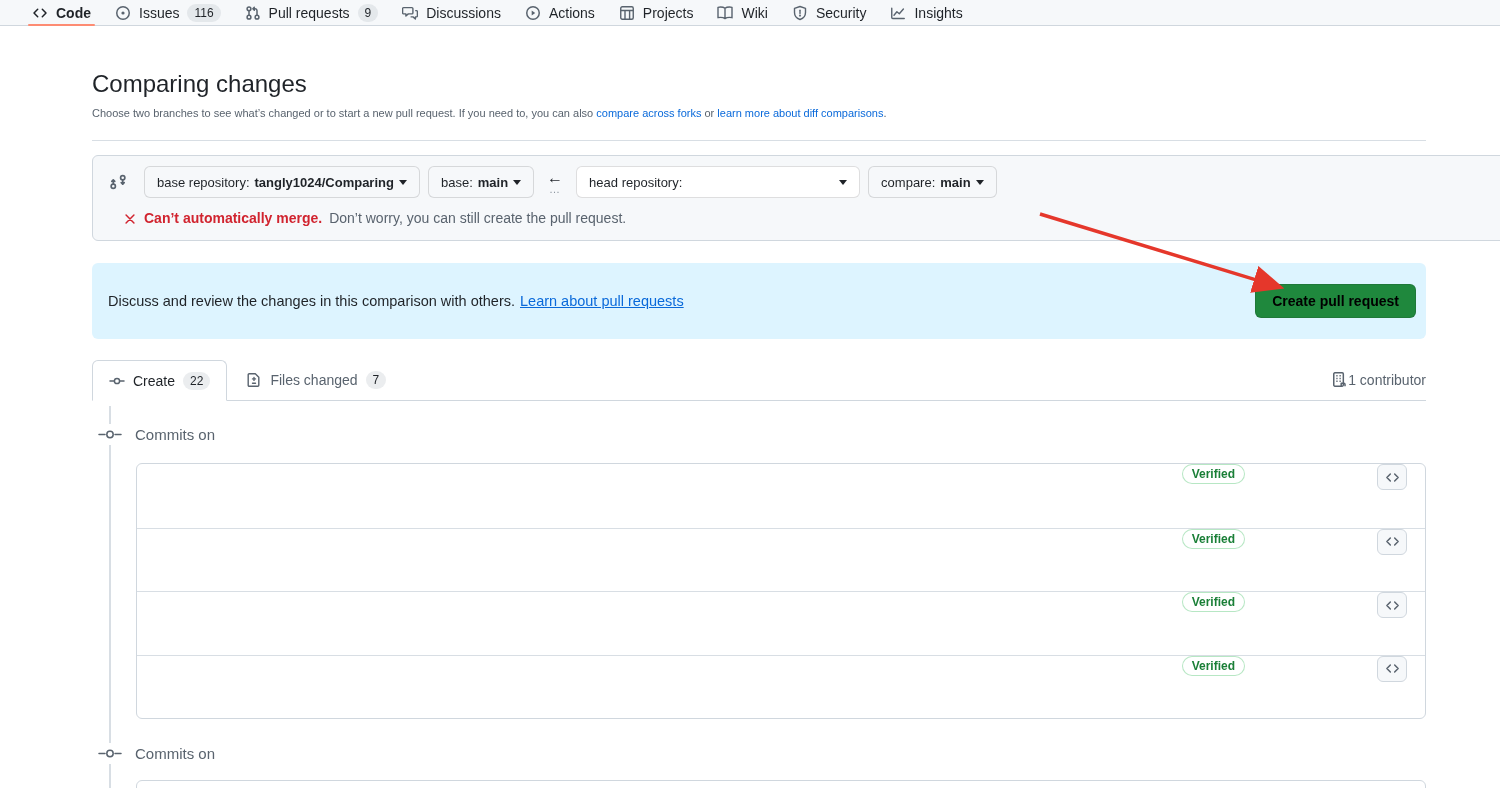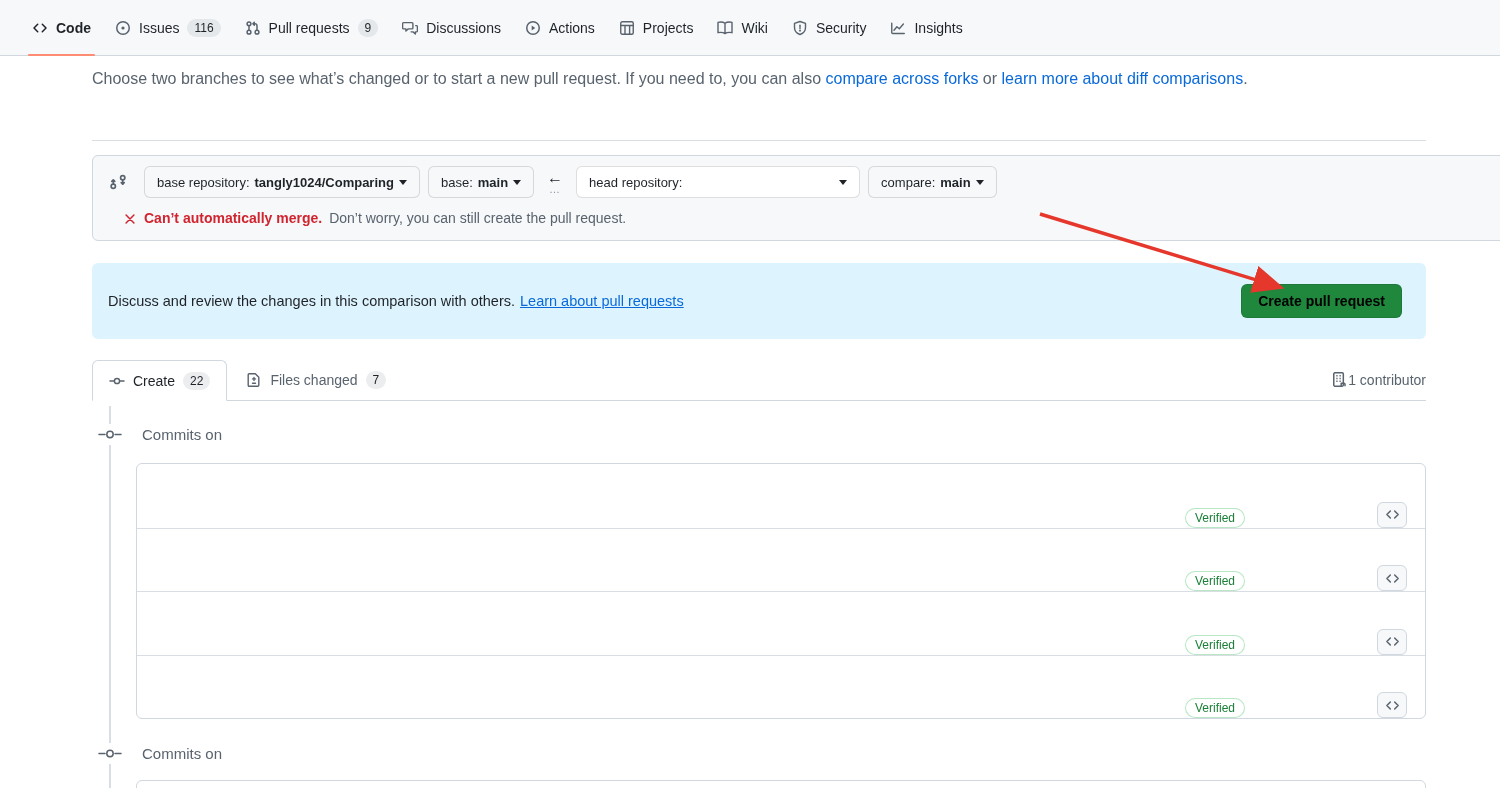--- a/index.html
+++ b/index.html
@@ -1,37 +1,37 @@
 <!DOCTYPE html>
 <html><head>
 <meta charset="utf-8">
 <style>
   * { margin:0; padding:0; box-sizing:border-box; }
   html,body { width:1500px; height:788px; overflow:hidden; background:#fff;
     font-family:"Liberation Sans", sans-serif; color:#1f2328; }
   body { position:relative; }
 
   
-  .nav { position:absolute; top:0; left:0; width:1500px; height:56px; background:#f6f8fa;
+  .nav { position:absolute; top:0; left:0; width:1500px; height:26px; background:#f6f8fa;
     border-bottom:1px solid #d0d7de; display:flex; align-items:center; padding:0 24px; gap:8px; }
   .nav-item { display:flex; align-items:center; gap:8px; padding:0 8px; height:100%;
     position:relative; font-size:14px; color:#1f2328; cursor:pointer; }
   .nav-item .nav-label { line-height:40px; }
   .nav-item.active .nav-label { font-weight:700; }
   .nav-item.active::after { content:""; position:absolute; left:4px; right:4px; bottom:-1px;
     height:2px; background:#fd8c73; border-radius:3px; }
   .counter { background:rgba(175,184,193,0.25); border-radius:2em; font-size:12px;
     line-height:18px; padding:0 7px; color:#1f2328; font-weight:500; }
   .ic { display:inline-flex; }
   .ic svg { display:block; }
 
   
   .page-head { position:absolute; left:92px; top:70px; width:1334px; }
   .page-title { font-size:24px; font-weight:400; color:#1f2328; margin-bottom:9px; }
-  .subtitle { font-size:16px; color:#59636e; }
+  .subtitle { font-size:11px; color:#59636e; }
   .subtitle a { color:#0969da; text-decoration:none; cursor:pointer; }
   .head-hr { position:absolute; left:92px; top:140px; width:1334px; height:1px; background:#d8dee4; }
 
   
   .compare-box { position:absolute; left:92px; top:155px; width:1488px; height:86px;
     background:#f6f8fa; border:1px solid #d0d7de; border-radius:6px; padding:10px 16px; }
   .cmp-row1 { display:flex; align-items:center; gap:8px; }
   .cmp-icon { margin-right:9px; display:inline-flex; }
   .select-btn { display:flex; align-items:center; gap:5px; height:32px; padding:0 12px;
     background:#f6f8fa; border:1px solid rgba(31,35,40,0.15); border-radius:6px;
@@ -44,51 +44,51 @@
     color:#1f2328; }
   .range-sep .arrow-ch { font-size:16px; line-height:14px; }
   .range-sep .dots { color:#8c959f; font-size:11px; line-height:8px; letter-spacing:1px; }
   .cmp-row2 { display:flex; align-items:flex-end; gap:7px; margin-top:12px; padding-left:14px;
     font-size:14px; color:#59636e; }
   .cmp-row2 b { color:#d1242f; font-weight:700; }
 
   
   .banner { position:absolute; left:92px; top:263px; width:1334px; height:76px;
     background:#ddf4ff; border-radius:6px; display:flex; align-items:center;
-    padding:0 24px 0 16px; font-size:14.5px; color:#1f2328; }
+    padding:0 10px 0 16px; font-size:14.5px; color:#1f2328; }
   .banner a { color:#0969da; text-decoration:underline; margin-left:5px; cursor:pointer; }
   .banner .spacer { flex:1; }
   .create-pr-btn { background:#1f883d; color:#000000; font-weight:700; font-size:14px;
     border:1px solid rgba(31,35,40,0.15); border-radius:6px; height:34px; padding:0 16px;
     cursor:pointer; font-family:inherit; }
 
   
   .tabnav { position:absolute; left:92px; top:360px; width:1334px; height:41px;
     display:flex; align-items:flex-end; border-bottom:1px solid #d0d7de; }
   .tab { display:flex; align-items:center; gap:8px; padding:0 16px; height:41px;
     font-size:14px; color:#59636e; cursor:pointer; border:1px solid transparent; }
   .tab.active { background:#fff; border:1px solid #d0d7de; border-bottom-color:#fff;
     border-radius:6px 6px 0 0; color:#1f2328; margin-bottom:-1px; }
   .tab.files { margin-left:2px; }
   .tab-right { margin-left:auto; display:flex; align-items:center; gap:0;
     color:#59636e; font-size:14px; height:41px; }
 
   
   .timeline { position:absolute; left:109px; top:406px; width:2px; height:382px; background:#d8dee4; }
-  .group-head { position:absolute; left:98px; display:flex; align-items:center; gap:20px;
+  .group-head { position:absolute; left:98px; display:flex; align-items:center; gap:13px;
     font-size:15px; color:#59636e; }
   .group-head .commit-dot { background:#fff; padding:3px 0; display:inline-flex; }
   #group1 { top:424px; } #group2 { top:743px; }
 
   .commit-list { position:absolute; left:136px; width:1290px; background:#fff;
     border:1px solid #d0d7de; border-radius:6px; overflow:hidden; }
   #list1 { top:463px; height:256px; }
   #list2 { top:780px; height:30px; border-radius:6px 6px 0 0; }
-  .commit-row { height:63.5px; border-top:1px solid #d8dee4; display:flex; align-items:flex-end;
-    justify-content:flex-end; padding-right:18px; }
+  .commit-row { height:63.5px; border-top:1px solid #d8dee4; display:flex; align-items:flex-start;
+    justify-content:flex-end; padding-right:18px;font-weight:bold; }
   .commit-row:first-child { border-top:none; }
   .verified-badge { color:#1a7f37; font-size:12px; line-height:18px;
     border:1px solid rgba(74,194,107,0.4); border-radius:2em; padding:0 9px; background:#fff;
     cursor:pointer; }
   .sha-spacer { width:132px; }
   .code-btn { width:30px; height:26px; display:flex; align-items:center; justify-content:center;
     background:#f6f8fa; border:1px solid #d0d7de; border-radius:6px; cursor:pointer; }
 
   
   .arrow-overlay { position:absolute; left:0; top:0; pointer-events:none; }
@@ -177,20 +177,21 @@
         <svg width="16" height="16" viewBox="0 0 16 16" fill="none" stroke="#59636e" stroke-width="1.4" stroke-linecap="round" stroke-linejoin="round">
           <path d="M1.75 3.2v9.3c0 .55.45 1 1 1h11.5"></path>
           <path d="M4 10.3 6.9 6.8l2.4 1.9L13.4 4"></path>
         </svg>
       </span>
     <span class="nav-label">Insights</span>
   </div>
 </div>
 
 <div class="page-head">
+  <div class="page-title">Comparing changes</div>
   <div class="subtitle"><span>Choose two branches to see what’s changed or to start a new pull request. If you need to, you can also </span><a>compare across forks</a><span> or </span><a>learn more about diff comparisons</a><span>.</span></div>
 </div>
 <div class="head-hr"></div>
 
 <div class="compare-box">
   <div class="cmp-row1">
     <span class="cmp-icon">
         <svg width="18" height="18" viewBox="0 0 16 16" fill="none" stroke="#59636e" stroke-width="1.5" stroke-linecap="round" stroke-linejoin="round">
           <circle cx="3.8" cy="11.8" r="1.9"></circle>
           <circle cx="12.2" cy="4.2" r="1.9"></circle>

